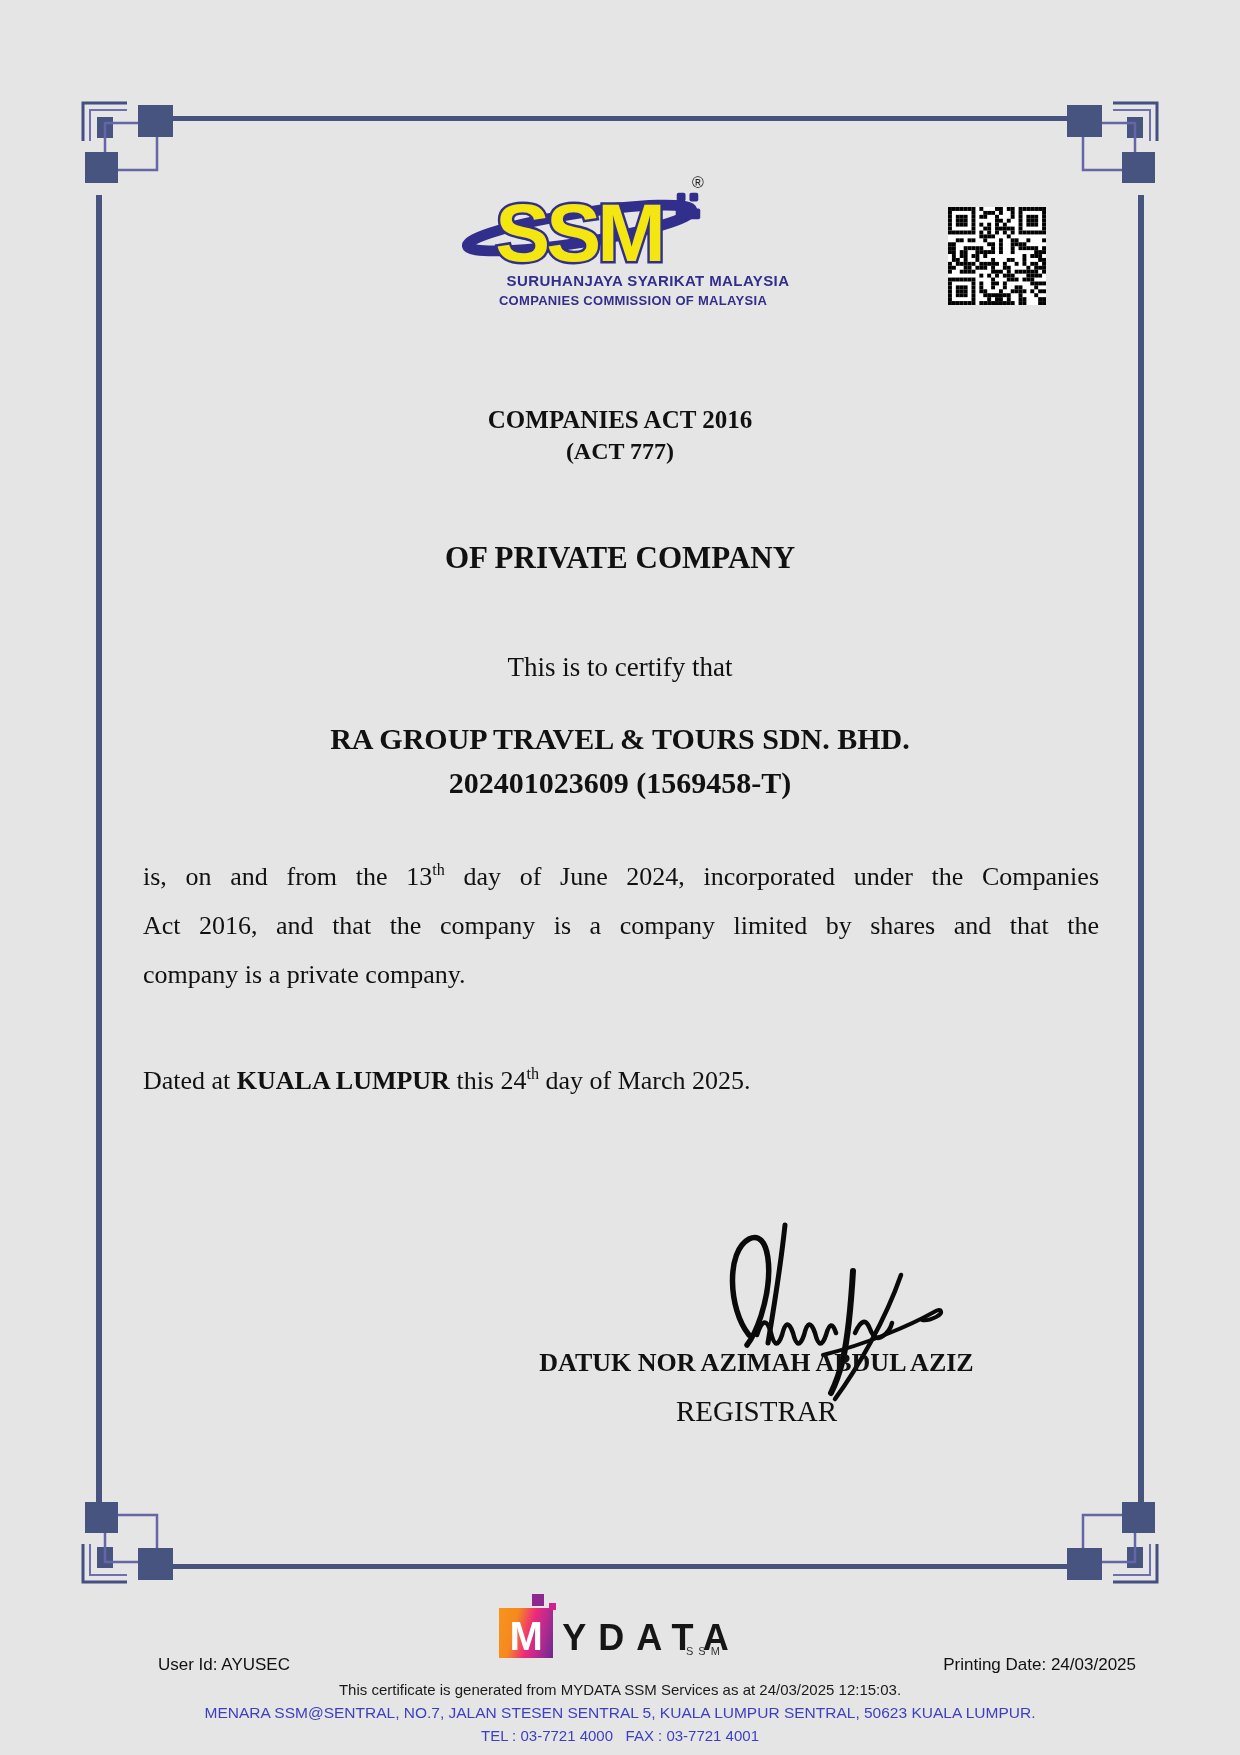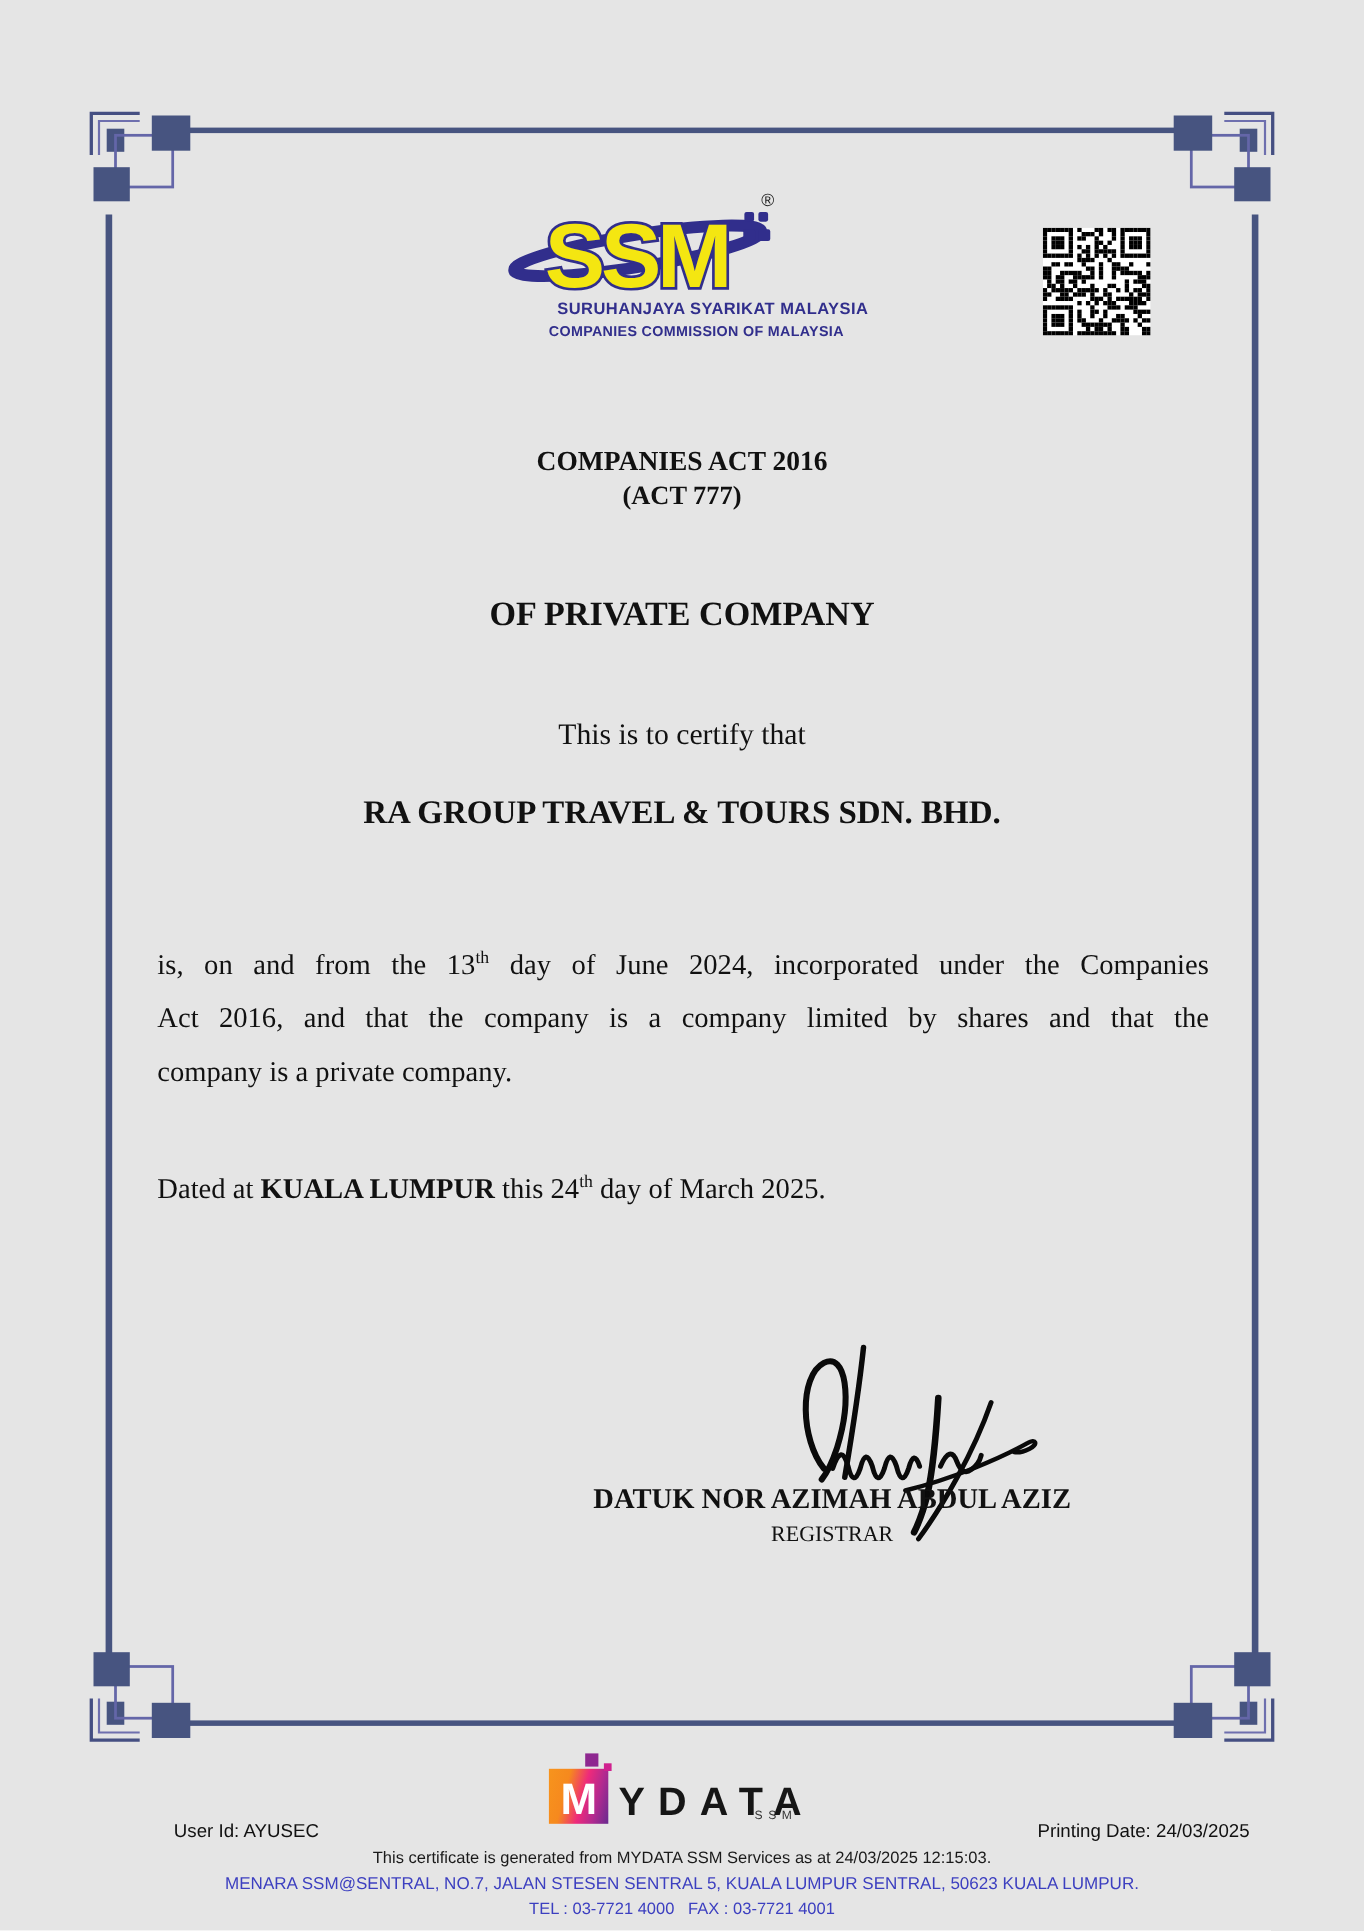--- a/index.html
+++ b/index.html
@@ -32,21 +32,21 @@
   .company-number{top:766px;font-size:30px;font-weight:bold;}
   .body-par{left:143px;top:852px;width:956px;font-size:26px;line-height:49px;}
   .jline{text-align:justify;text-align-last:justify;}
   .lline{text-align:left;}
   .sup{font-size:.62em;vertical-align:super;line-height:0;}
   .dated{left:143px;top:1066px;width:1000px;font-size:26px;text-align:left;}
   .bold{font-weight:bold;}
   .signature{position:absolute;left:705px;top:1213px;width:250px;height:200px;pointer-events:none;}
   .registrar-block{left:479px;top:1348px;width:555px;text-align:center;}
   .registrar-name{font-size:26px;font-weight:bold;}
-  .registrar-title{font-size:20px;margin-top:6px;}
+  .registrar-title{font-size:29px;margin-top:17px;}
   
   .mydata-row{position:absolute;left:0;top:1598px;width:1240px;height:62px;display:flex;
               justify-content:center;align-items:flex-end;gap:9px;font-family:"Liberation Sans",sans-serif;}
   .mydata-icon{position:relative;width:54px;height:50px;margin-bottom:2px;
                background:linear-gradient(105deg,#f7941d 0%,#f6891e 30%,#ee2a7b 56%,#b02a90 78%,#682a8f 100%);
                display:flex;align-items:flex-end;justify-content:center;}
   .mydata-m{color:#fff;font-weight:bold;font-size:40px;line-height:44px;}
   .mydata-sq1{position:absolute;top:-14px;right:9px;width:12px;height:12px;background:#8e2790;}
   .mydata-sq2{position:absolute;top:-5px;right:-3px;width:7px;height:7px;background:#d0218f;}
   .mydata-word{position:relative;color:#161616;font-weight:bold;font-size:36px;line-height:36px;
@@ -437,20 +437,21 @@
 
   <div class="abs centered act-title">COMPANIES ACT 2016</div>
   <div class="abs centered act-sub">(ACT 777)</div>
 
   <div class="abs centered cert-title">
     <div>OF PRIVATE COMPANY</div>
   </div>
 
   <div class="abs centered certify">This is to certify that</div>
   <div class="abs centered company-name">RA GROUP TRAVEL &amp; TOURS SDN. BHD.</div>
+  <div class="abs centered company-number">202401023609 (1569458-T)</div>
 
   <div class="abs body-par">
     <div class="jline"><span>is, on and from the 13</span><span class="sup">th</span><span> day of June 2024, incorporated under the Companies</span></div>
     <div class="jline">Act 2016, and that the company is a company limited by shares and that the</div>
     <div class="lline">company is a private company.</div>
   </div>
 
   <div class="abs dated"><span>Dated at </span><span class="bold">KUALA LUMPUR</span><span> this 24</span><span class="sup">th</span><span> day of March 2025.</span></div>
 
   <svg class="signature" viewBox="0 0 250 200">

